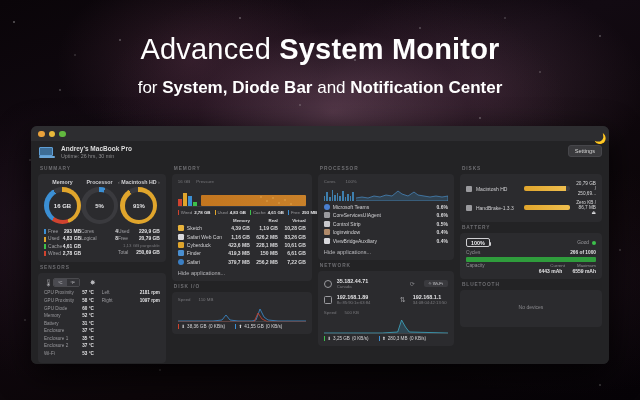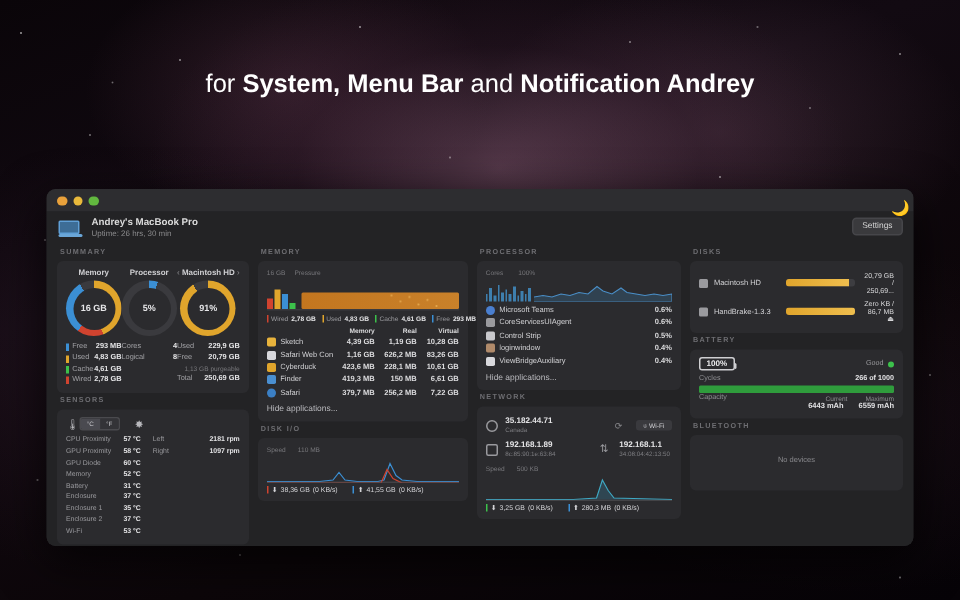--- a/index.html
+++ b/index.html
@@ -178,21 +178,22 @@
   .diskio-chart { height:17px; position:relative; border-bottom:1px solid #3a3a3e; margin-top:2px; }
   .nodev { text-align:center; font-size:5px; color:#8a8a8e; padding:9px 0 12px; }
 </style>
 </head>
 <body>
 
 <div class="bg"></div>
 <div class="stars"></div>
 
 <div class="headline">
-  <div class="h2"><span>for </span><b>System,</b><span> </span><b>Menu Bar</b><span> and </span><b>Notification Andrey</b></div>
+  <div class="h1"><span>Advanced </span><b>System Monitor</b></div>
+  <div class="h2"><span>for </span><b>System,</b><span> </span><b>Diode Bar</b><span> and </span><b>Notification Center</b></div>
 </div>
 
 <div class="win">
   <div class="titlebar">
     <div class="lights">
       <i class="l-r"></i>
       <i class="l-y"></i>
       <i class="l-g"></i>
     </div>
   </div>

